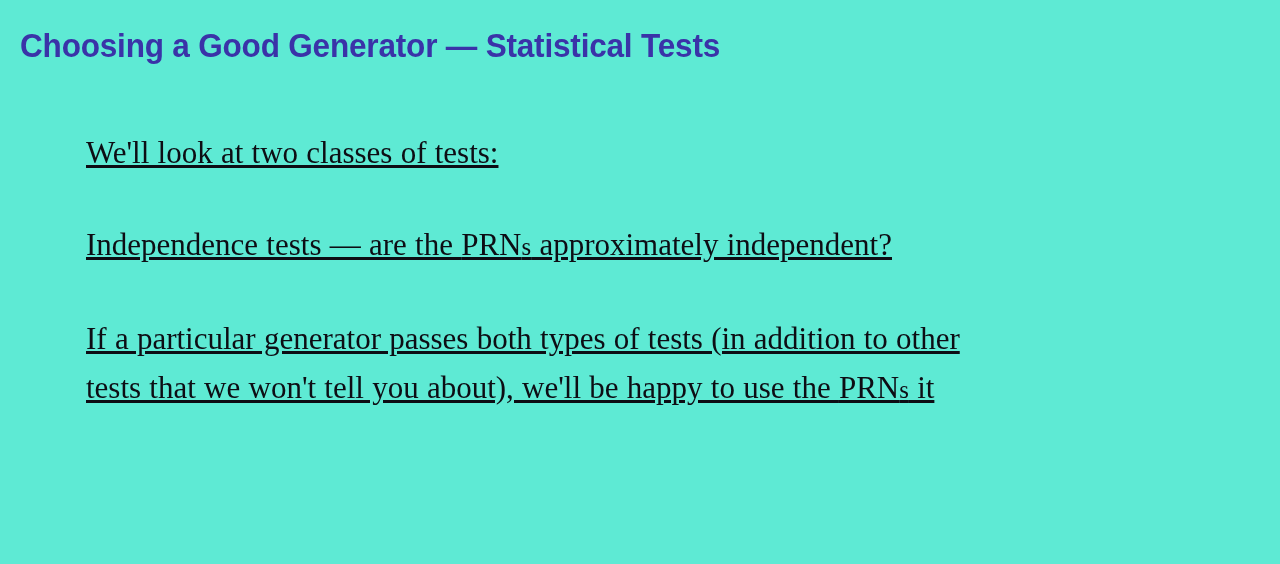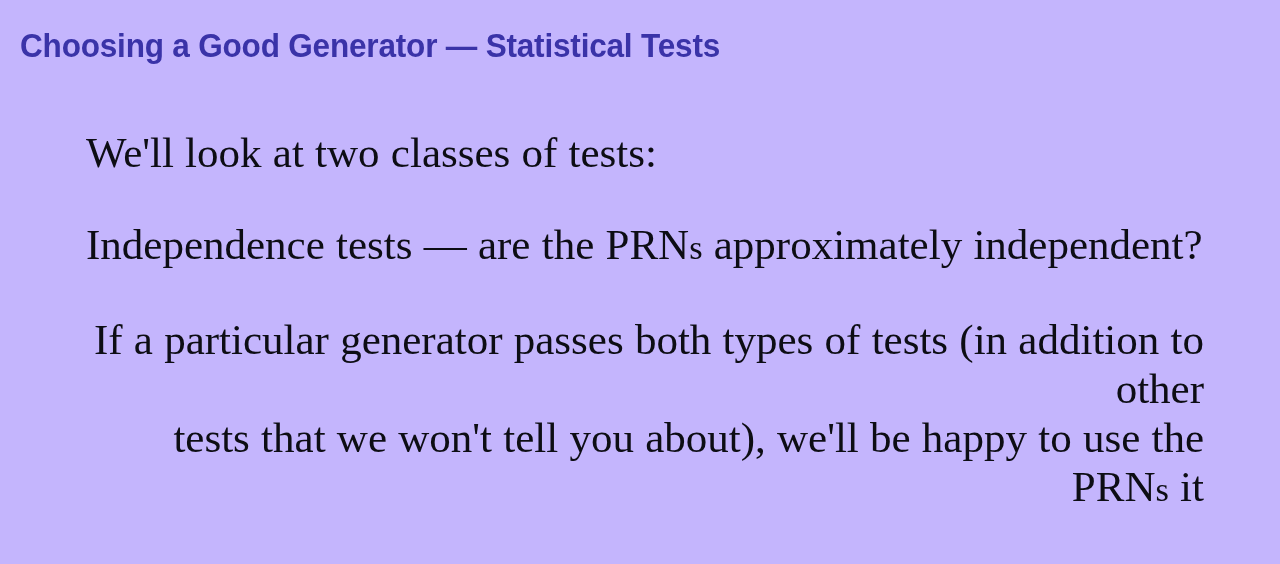--- a/index.html
+++ b/index.html
@@ -13,21 +13,21 @@
     height: 564px;
     overflow: hidden;
     font-family: "Liberation Serif", "DejaVu Serif", serif;
     color: #0d0d14;
     position: relative;
   }
 
   .slide {
     position: absolute;
     inset: 0;
-    background: #c4b5fd;
+    background: #5eead4;
   }
 
   
   .slide-title {
     position: absolute;
     left: 20px;
     top: 4px;
     font-family: "Liberation Sans", "DejaVu Sans", sans-serif;
     font-weight: bold;
     font-size: 33px;
@@ -41,29 +41,29 @@
 
   
   .body-block {
     position: absolute;
     left: 86px;
     top: 128px;
     width: 1120px;
   }
 
   .para {
-    font-size: 43px;
+    font-size: 31px;
     line-height: 49px;
     margin: 0 0 43px 0;
     text-align: left;
     word-spacing: 0.5px;
+    text-decoration: underline;
   }
   .para:last-child {
     margin-bottom: 0;
-    text-align: right;
   }
 
   
   .sc {
     font-variant: normal;
   }
   .sc .sc-small {
     font-size: 0.80em;
   }
 

